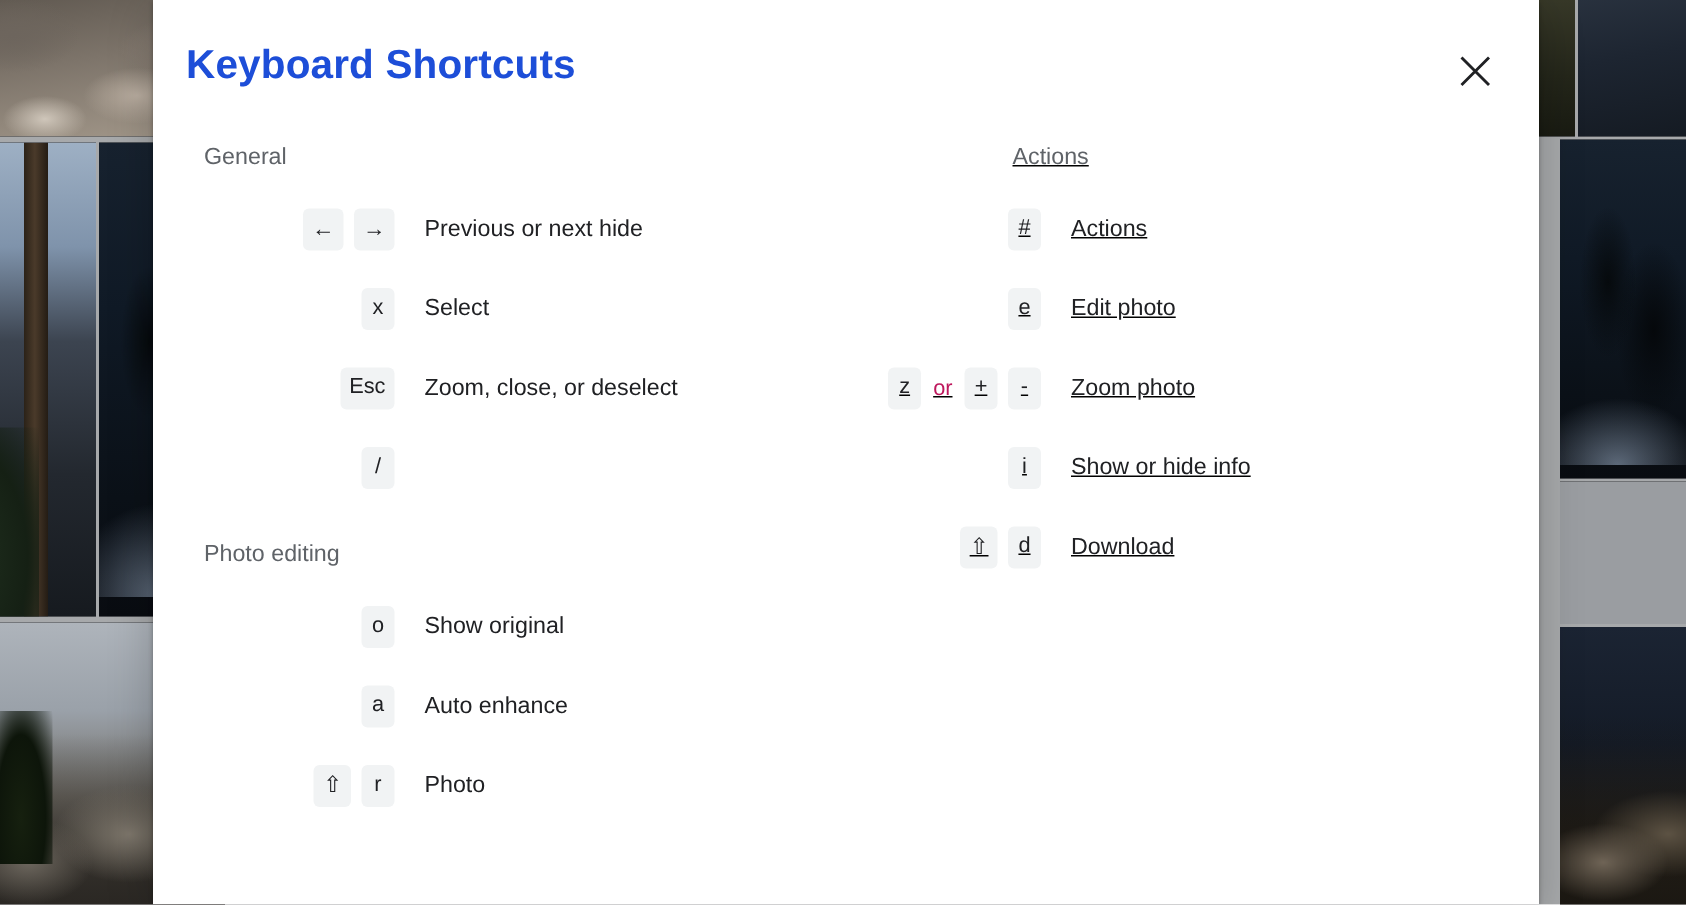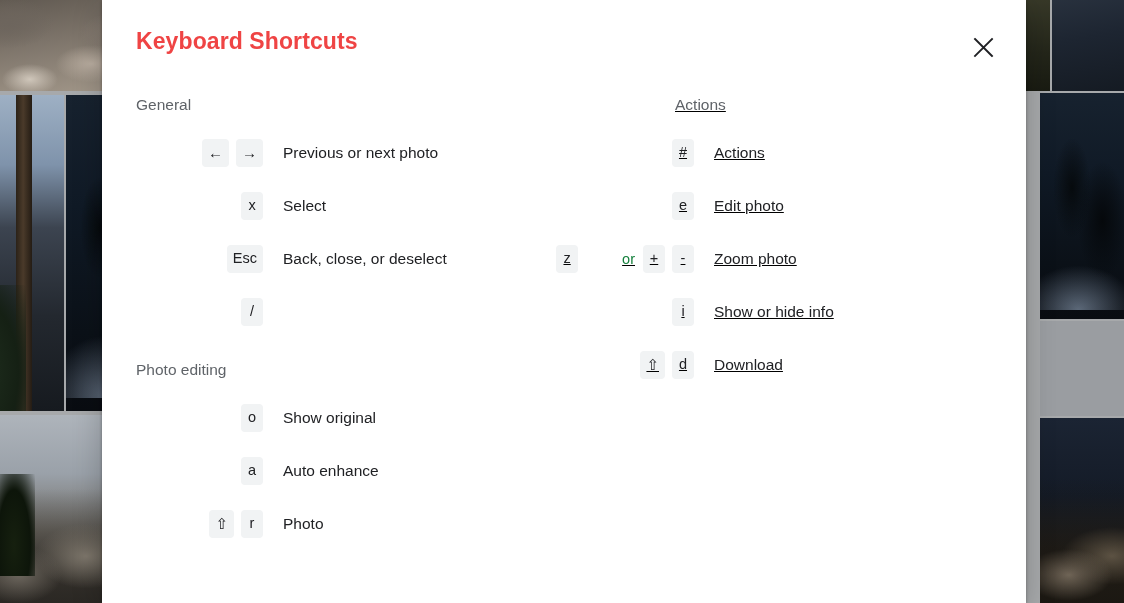--- a/index.html
+++ b/index.html
@@ -149,25 +149,25 @@
     box-shadow: 0 1px 3px rgba(0,0,0,.30), 0 8px 28px rgba(0,0,0,.22);
     box-sizing: border-box;
   }
 
   .dialog-header {
     position: relative;
     height: 92px;
   }
   .dialog-title {
     position: absolute;
-    left: 34px;
+    left: 22px;
     top: 28px;
-    font-size: 23px;
+    font-size: 27px;
     font-weight: bold;
-    color: #ef4444;
+    color: #1d4ed8;
     letter-spacing: .1px;
   }
   .close-button {
     position: absolute;
     right: 22px;
     top: 26px;
     width: 42px;
     height: 42px;
     border: none;
     background: transparent;
@@ -234,23 +234,22 @@
     color: #202124;
     line-height: 1;
     box-sizing: border-box;
     font-family: "Liberation Sans", sans-serif;
   }
   .key.wide { min-width: 36px; }
   .key.arrow { font-size: 15px; }
   .key.shift { font-size: 15px; }
   .key-sep {
     font-size: 14.5px;
-    color: #15803d;
+    color: #be185d;
     padding: 0 1px;
-    margin-left: 36px;
   }
   .shortcut-label {
     font-size: 15.5px;
     color: #202124;
     padding-left: 20px;
     white-space: nowrap;
   }
 
   .section-block + .section-block { margin-top: 19px; }
 </style>
@@ -317,33 +316,33 @@
       <div class="col col-left">
 
         <div class="section-block">
           <div class="section-title">General</div>
           <ul class="shortcut-list">
               <li class="shortcut-row">
                 <div class="keys">
                   <kbd class="key arrow">←</kbd>
                   <kbd class="key arrow">→</kbd>
                 </div>
-                <span class="shortcut-label">Previous or next photo</span>
+                <span class="shortcut-label">Previous or next hide</span>
               </li>
               <li class="shortcut-row">
                 <div class="keys">
                   <kbd class="key">x</kbd>
                 </div>
                 <span class="shortcut-label">Select</span>
               </li>
               <li class="shortcut-row">
                 <div class="keys">
                   <kbd class="key wide">Esc</kbd>
                 </div>
-                <span class="shortcut-label">Back, close, or deselect</span>
+                <span class="shortcut-label">Zoom, close, or deselect</span>
               </li>
               <li class="shortcut-row">
                 <div class="keys">
                   <kbd class="key">/</kbd>
                 </div>
               </li>
             </ul>
         </div>
 
         <div class="section-block">

